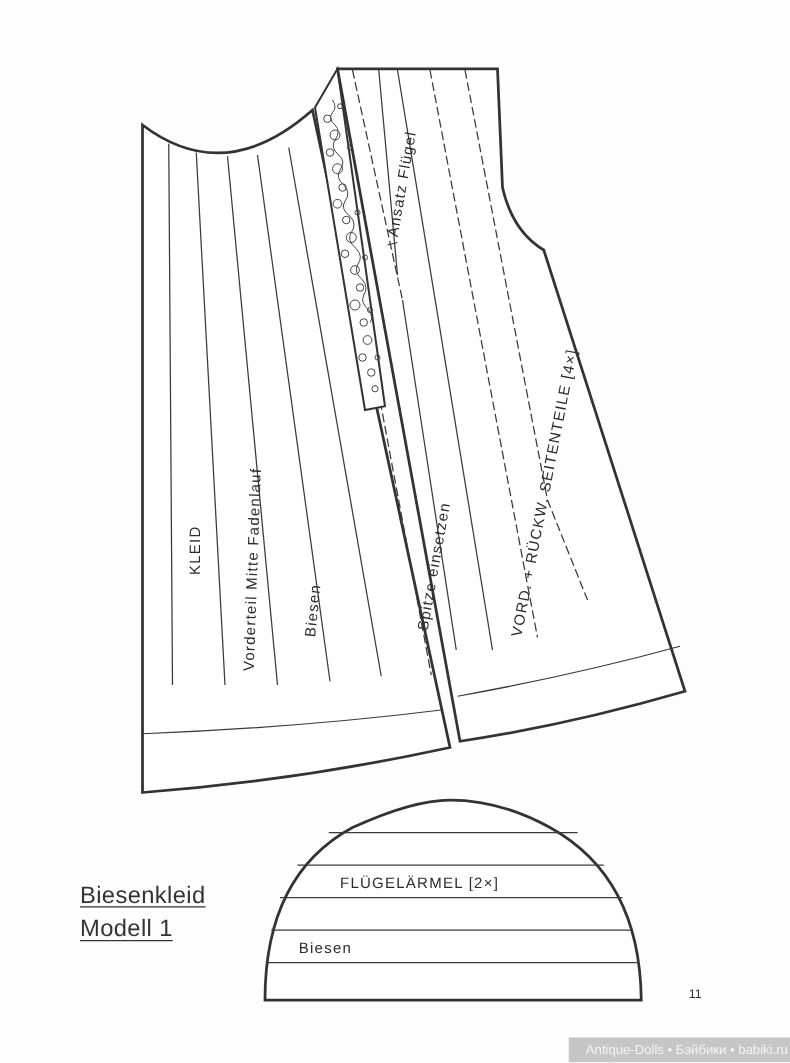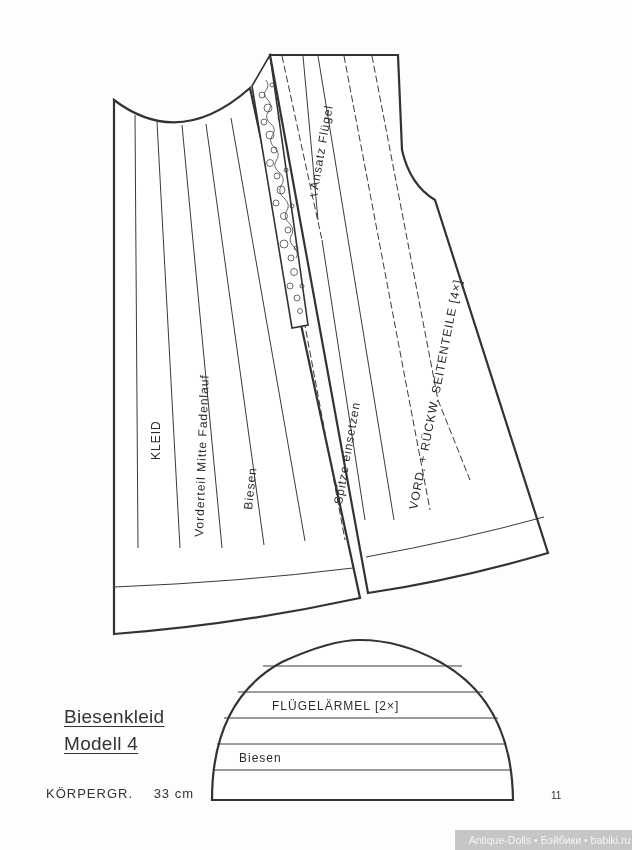--- a/index.html
+++ b/index.html
@@ -100,23 +100,19 @@
     <text class="lbl" font-size="12" transform="translate(252 510) rotate(-84)">Biesen</text>
     <text class="lbl" font-size="12" transform="translate(342 505) rotate(-80)">Spitze  einsetzen</text>
     <text class="lbl" font-size="12" transform="translate(318 190) rotate(-80)">Ansatz  Flügel</text>
     <text class="lbl" font-size="12" transform="translate(417 510) rotate(-79)">VORD. + RÜCKW.  SEITENTEILE  [4×]</text>
 
     <text class="lbl" font-size="12" x="272" y="710" letter-spacing="2">FLÜGELÄRMEL  [2×]</text>
     <text class="lbl" font-size="12" x="239" y="762">Biesen</text>
   </svg>
 
   <div class="title" style="top:706px;">Biesenkleid</div>
-  <div class="title" style="top:733px;">Modell 4</div>
+  <div class="title" style="top:733px;">Modell 1</div>
 
-  <div class="size-line">
-    <span>KÖRPERGR.</span>
-    <span style="margin-left:16px;">33 cm</span>
-  </div>
 
   <div class="page-num">11</div>
 
   <div class="watermark">Antique-Dolls • Бэйбики • babiki.ru</div>
 </div>
 
 </body></html>

